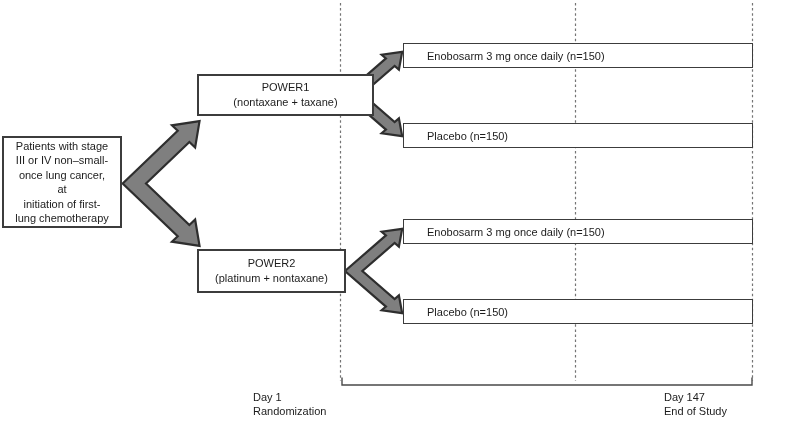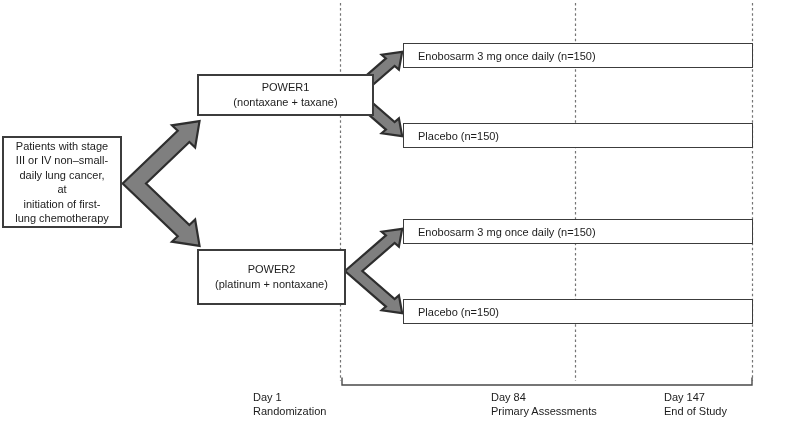--- a/index.html
+++ b/index.html
@@ -27,26 +27,26 @@
     align-items: center;
     text-align: center;
     z-index: 2;
   }
   .patients {
     left: 2px; top: 136px; width: 120px; height: 92px;
     font-size: 11px; line-height: 14.5px; padding: 10px;
   }
   .power { font-size: 11px; line-height: 15px; }
   .power1 { left: 197px; top: 74px;  width: 177px; height: 42px; }
-  .power2 { left: 197px; top: 249px; width: 149px; height: 56px; }
+  .power2 { left: 197px; top: 249px; width: 149px; height: 44px; }
   .treat {
     left: 403px; width: 350px; height: 25px;
     border-width: 1.5px;
     align-items: flex-start;
-    padding-left: 14px;
+    padding-left: 23px;
     font-size: 11px;
     text-align: center;
   }
   .treat1 { top: 43px; }
   .treat2 { top: 123px; }
   .treat3 { top: 219px; }
   .treat4 { top: 299px; }
 
   .arrow { position: absolute; z-index: 1; }
   .arrow polygon {
@@ -80,21 +80,21 @@
   <svg class="gridlines" width="787" height="426">
     <line class="dash" x1="340.5" y1="3" x2="340.5" y2="381"></line>
     <line class="dash" x1="575.5" y1="3" x2="575.5" y2="381"></line>
     <line class="dash" x1="752.5" y1="3" x2="752.5" y2="381"></line>
     <path class="axis" d="M342,377.5 L342,385 L752,385 L752,377.5"></path>
   </svg>
 
   <div class="box patients">
     <div>Patients with stage</div>
     <div>III or IV non–small-</div>
-    <div>daily lung cancer, at</div>
+    <div>once lung cancer, at</div>
     <div>initiation of first-</div>
     <div>lung chemotherapy</div>
   </div>
 
   <svg class="arrow arrow-big" viewBox="0 0 80 160" preserveAspectRatio="none">
     <polygon vector-effect="non-scaling-stroke" points="2.6,80 56.3,26.3 50.7,20.7 77.6,16.4 73.3,43.3 67.7,37.7 25.4,80 67.7,122.3 73.3,116.7 77.6,143.6 50.7,139.3 56.3,133.7"></polygon>
   </svg>
 
   <div class="box power power1">
     <div>POWER1</div>
@@ -124,22 +124,18 @@
     <span>Enobosarm 3 mg once daily (n=150)</span>
   </div>
   <div class="box treat treat4">
     <span>Placebo (n=150)</span>
   </div>
 
   <div class="milestone milestone-1">
     <div>Day 1</div>
     <div>Randomization</div>
   </div>
-  <div class="milestone milestone-2">
-    <div>Day 84</div>
-    <div>Primary Assessments</div>
-  </div>
   <div class="milestone milestone-3">
     <div>Day 147</div>
     <div>End of Study</div>
   </div>
 
 </div>
 
 </body></html>

